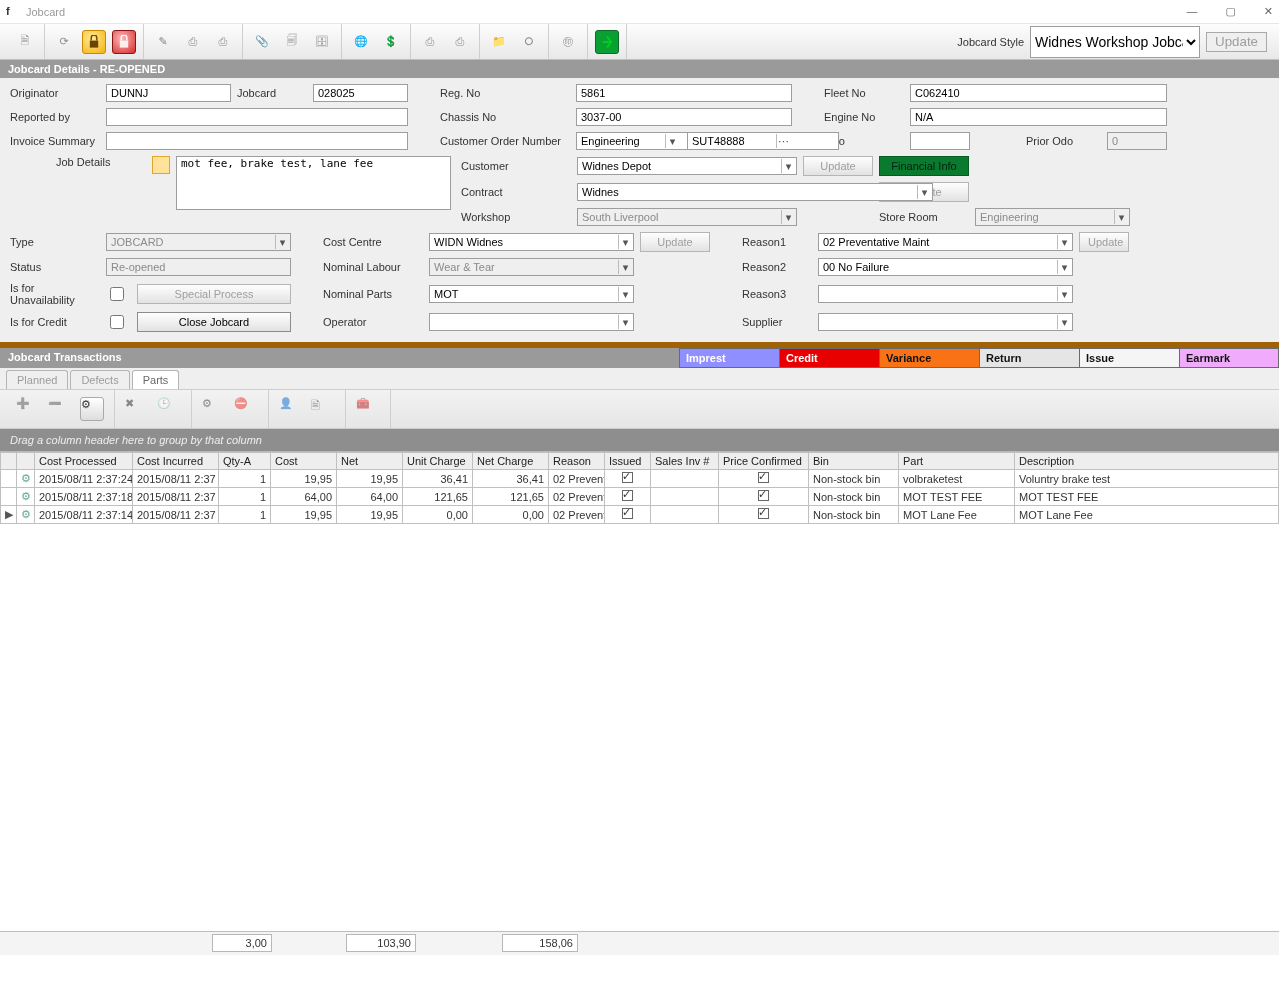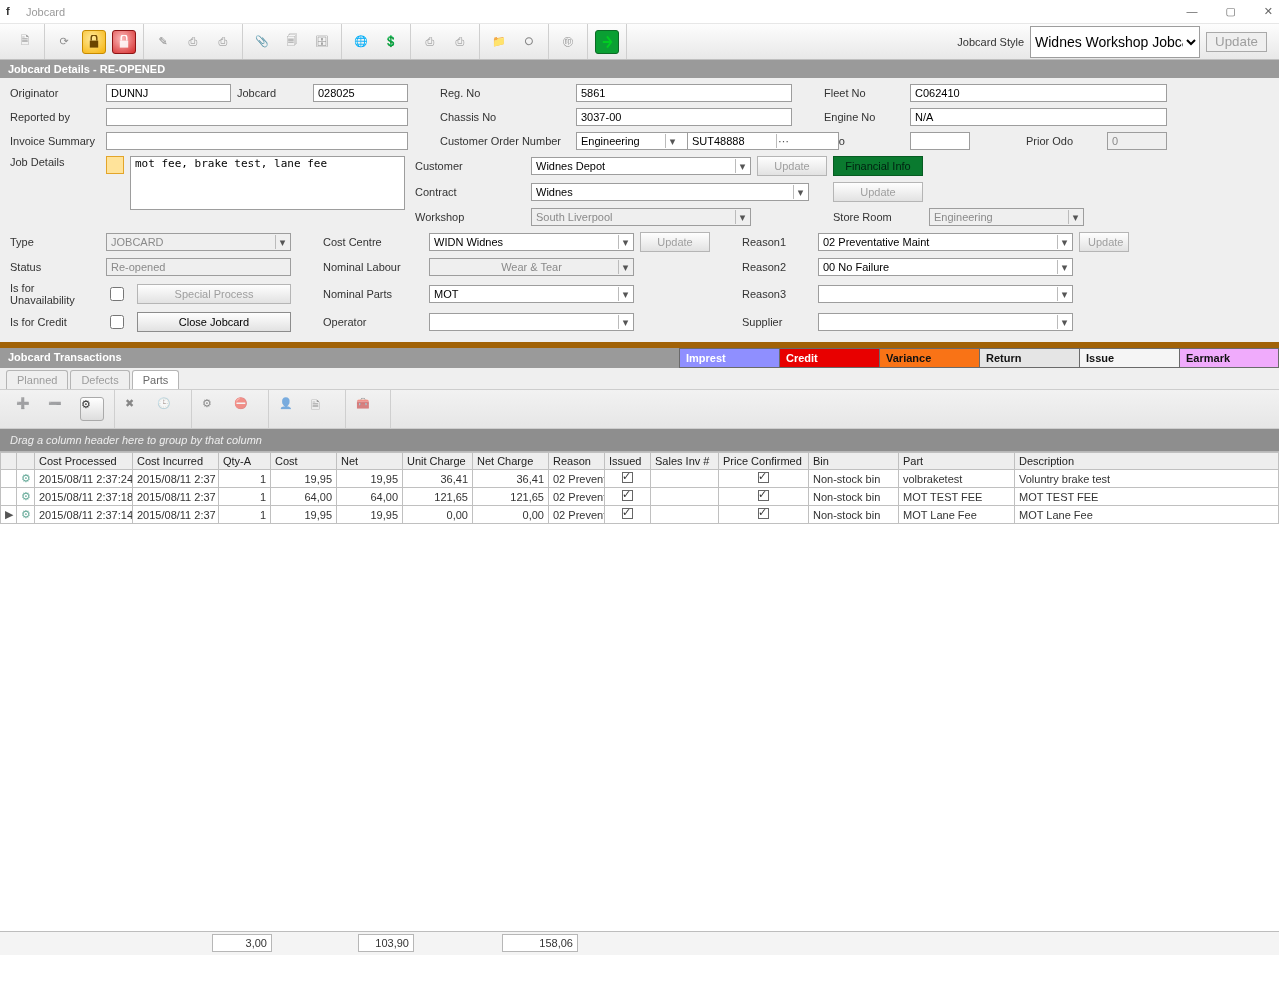--- a/index.html
+++ b/index.html
@@ -193,36 +193,36 @@
         <span class="caret">⋯</span>
       </div>
     <span></span>
     <span class="fl">Odo</span>
     <input type="text" style="width: 60px;" value="">
     <span class="fl">Prior Odo</span>
     <input type="text" class="dis" value="0" style="">
   </div>
 
   <div style="display:flex;gap:10px;margin-top:6px;">
-    <div style="display:flex;gap:6px;flex:0 0 395px;">
+    <div style="display:flex;gap:6px;flex:0 0 395px;margin-left:46px;">
       <span class="fl" style="width:90px">Job Details</span>
       <span class="pencil-ico"></span>
       <textarea style="flex: 1 1 0%;">mot fee, brake test, lane fee</textarea>
     </div>
     <div style="flex:1;display:grid;grid-template-columns:110px 220px 70px 90px 155px;column-gap:6px;row-gap:6px;align-items:center;">
       <span class="fl">Customer</span>
       <div class="combo">
           <input type="text" value="Widnes Depot" style="">
           <span class="caret">▾</span>
         </div>
       <button class="btn dis">Update</button>
       <button class="btn fin" style="grid-column:span 2;width:90px">Financial Info</button>
 
       <span class="fl">Contract</span>
-      <div class="combo" style="grid-column:span 2;width:278px">
+      <div class="combo" style="grid-column:span 2;width:356px">
           <input type="text" style="width: 100%;" value="Widnes">
           <span class="caret">▾</span>
         </div>
       <button class="btn dis">Update</button>
       <span></span>
 
       <span class="fl">Workshop</span>
       <div class="combo">
           <input type="text" style="width: 100%;" class="dis" value="South Liverpool">
           <span class="caret">▾</span>
@@ -259,21 +259,21 @@
           <span class="caret">▾</span>
         </div>
       </div>
     <button class="btn dis">Update</button>
 
     <span class="fl">Status</span>
     <input type="text" class="dis" value="Re-opened" style="">
     <span></span>
     <span class="fl">Nominal Labour</span>
     <div class="combo">
-        <input type="text" class="dis" style="width: 100%; text-align: center;" value="Wear &amp; Tear">
+        <input type="text" class="dis" style="width: 100%;" value="Wear &amp; Tear">
         <span class="caret">▾</span>
       </div>
     <span></span>
       <span></span>
     <span class="fl">Reason2</span>
     <div class="combo">
         <input type="text" style="width: 100%;" value="00 No Failure">
         <span class="caret">▾</span>
       </div>
     <span></span>
@@ -457,15 +457,15 @@
             <td>MOT Lane Fee</td>
             <td>MOT Lane Fee</td>
           </tr>
         </tbody>
   </table>
 </div>
 </div>
 
 <div class="footer">
   <div class="foot-cell" style="left:212px;width:60px">3,00</div>
-  <div class="foot-cell" style="left:358px;width:56px">103,90</div>
+  <div class="foot-cell" style="left:346px;width:70px">103,90</div>
   <div class="foot-cell" style="left:502px;width:76px">158,06</div>
 </div>
 
 </body></html>

